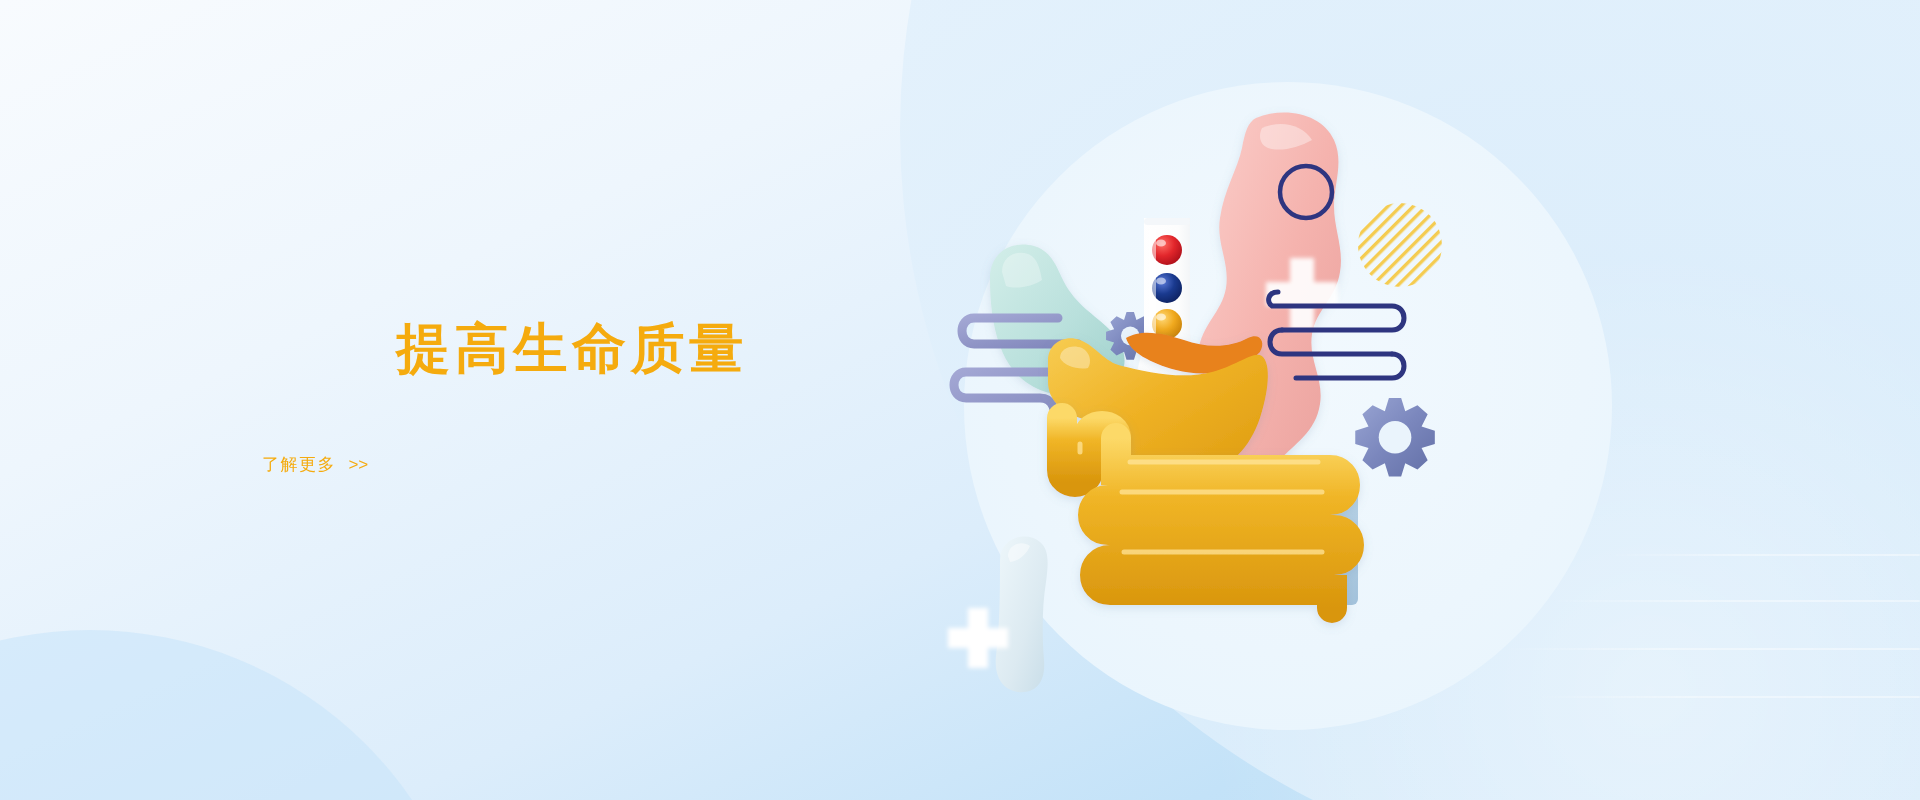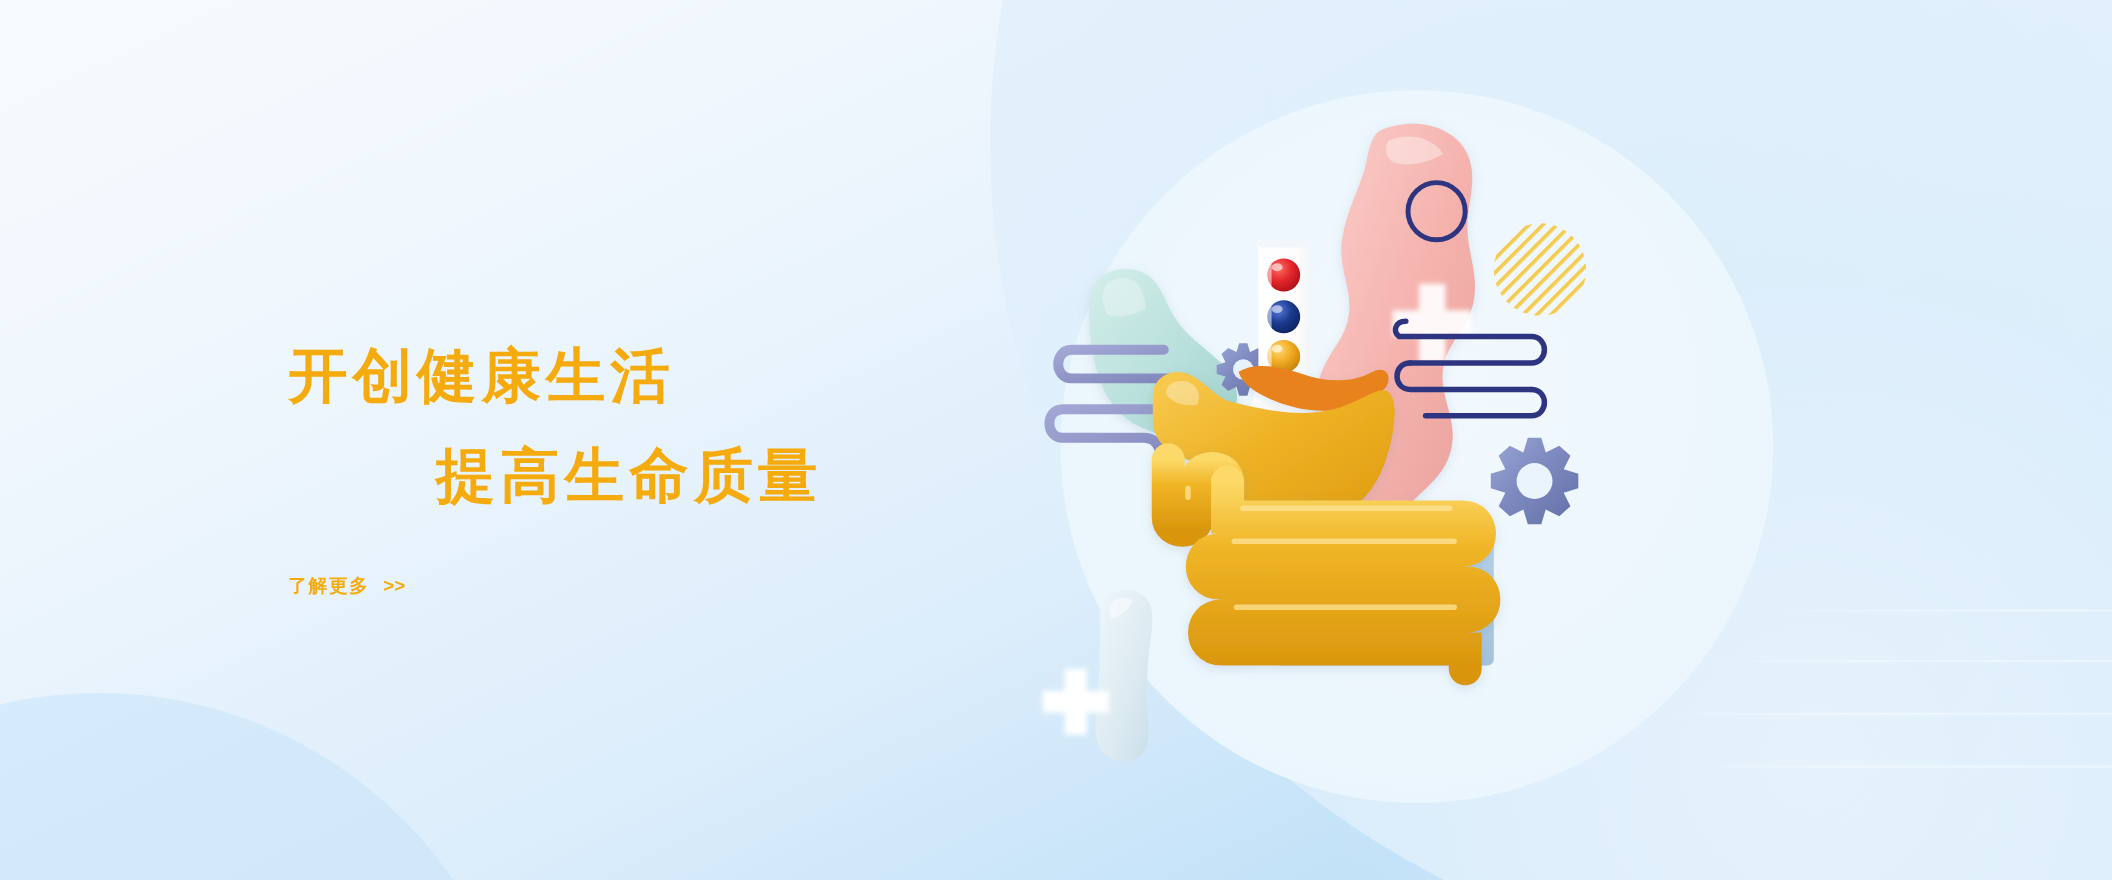--- a/index.html
+++ b/index.html
@@ -46,23 +46,23 @@
   }
 
   
   .copy { position:absolute; left:262px; top:300px; width:620px; }
   .headline {
     font-size:54px; line-height:1.58; font-weight:700;
     color:#f5ab0e; letter-spacing:.085em; white-space:nowrap;
   }
   .headline-2 { margin-top:6px;text-align:center; }
   .more-link {
-    display:inline-block; margin-top:44px;
+    display:inline-block; margin-top:62px;
     font-size:17px; letter-spacing:.09em; color:#f5ab0e;
-    text-decoration:none; cursor:pointer; font-weight:700;
+    text-decoration:none; cursor:pointer; font-weight:400;
   }
   .more-link .chev { margin-left:6px; letter-spacing:0; }
 
   
   .illus { position:absolute; left:930px; top:0; width:760px; height:800px; }
   .halo {
     position:absolute; left:34px; top:82px;
     width:648px; height:648px; border-radius:50%;
     background:radial-gradient(circle at 50% 42%, #f2f9fe 0%, #ecf6fd 60%, #e7f4fd 100%);
   }
@@ -77,21 +77,20 @@
   <div class="bg-circle-bl"></div>
   <div class="bg-sheen"></div>
   <div class="bg-lines">
     <i></i>
       <i></i>
       <i></i>
       <i></i>
   </div>
 
   <div class="copy">
-    <div class="headline">开创健康生活</div>
     <div class="headline headline-2">提高生命质量</div>
     <a class="more-link" href="#">
       <span>了解更多</span>
       <span class="chev">&gt;&gt;</span>
     </a>
   </div>
 
   <div class="illus">
     <div class="halo"></div>
 

